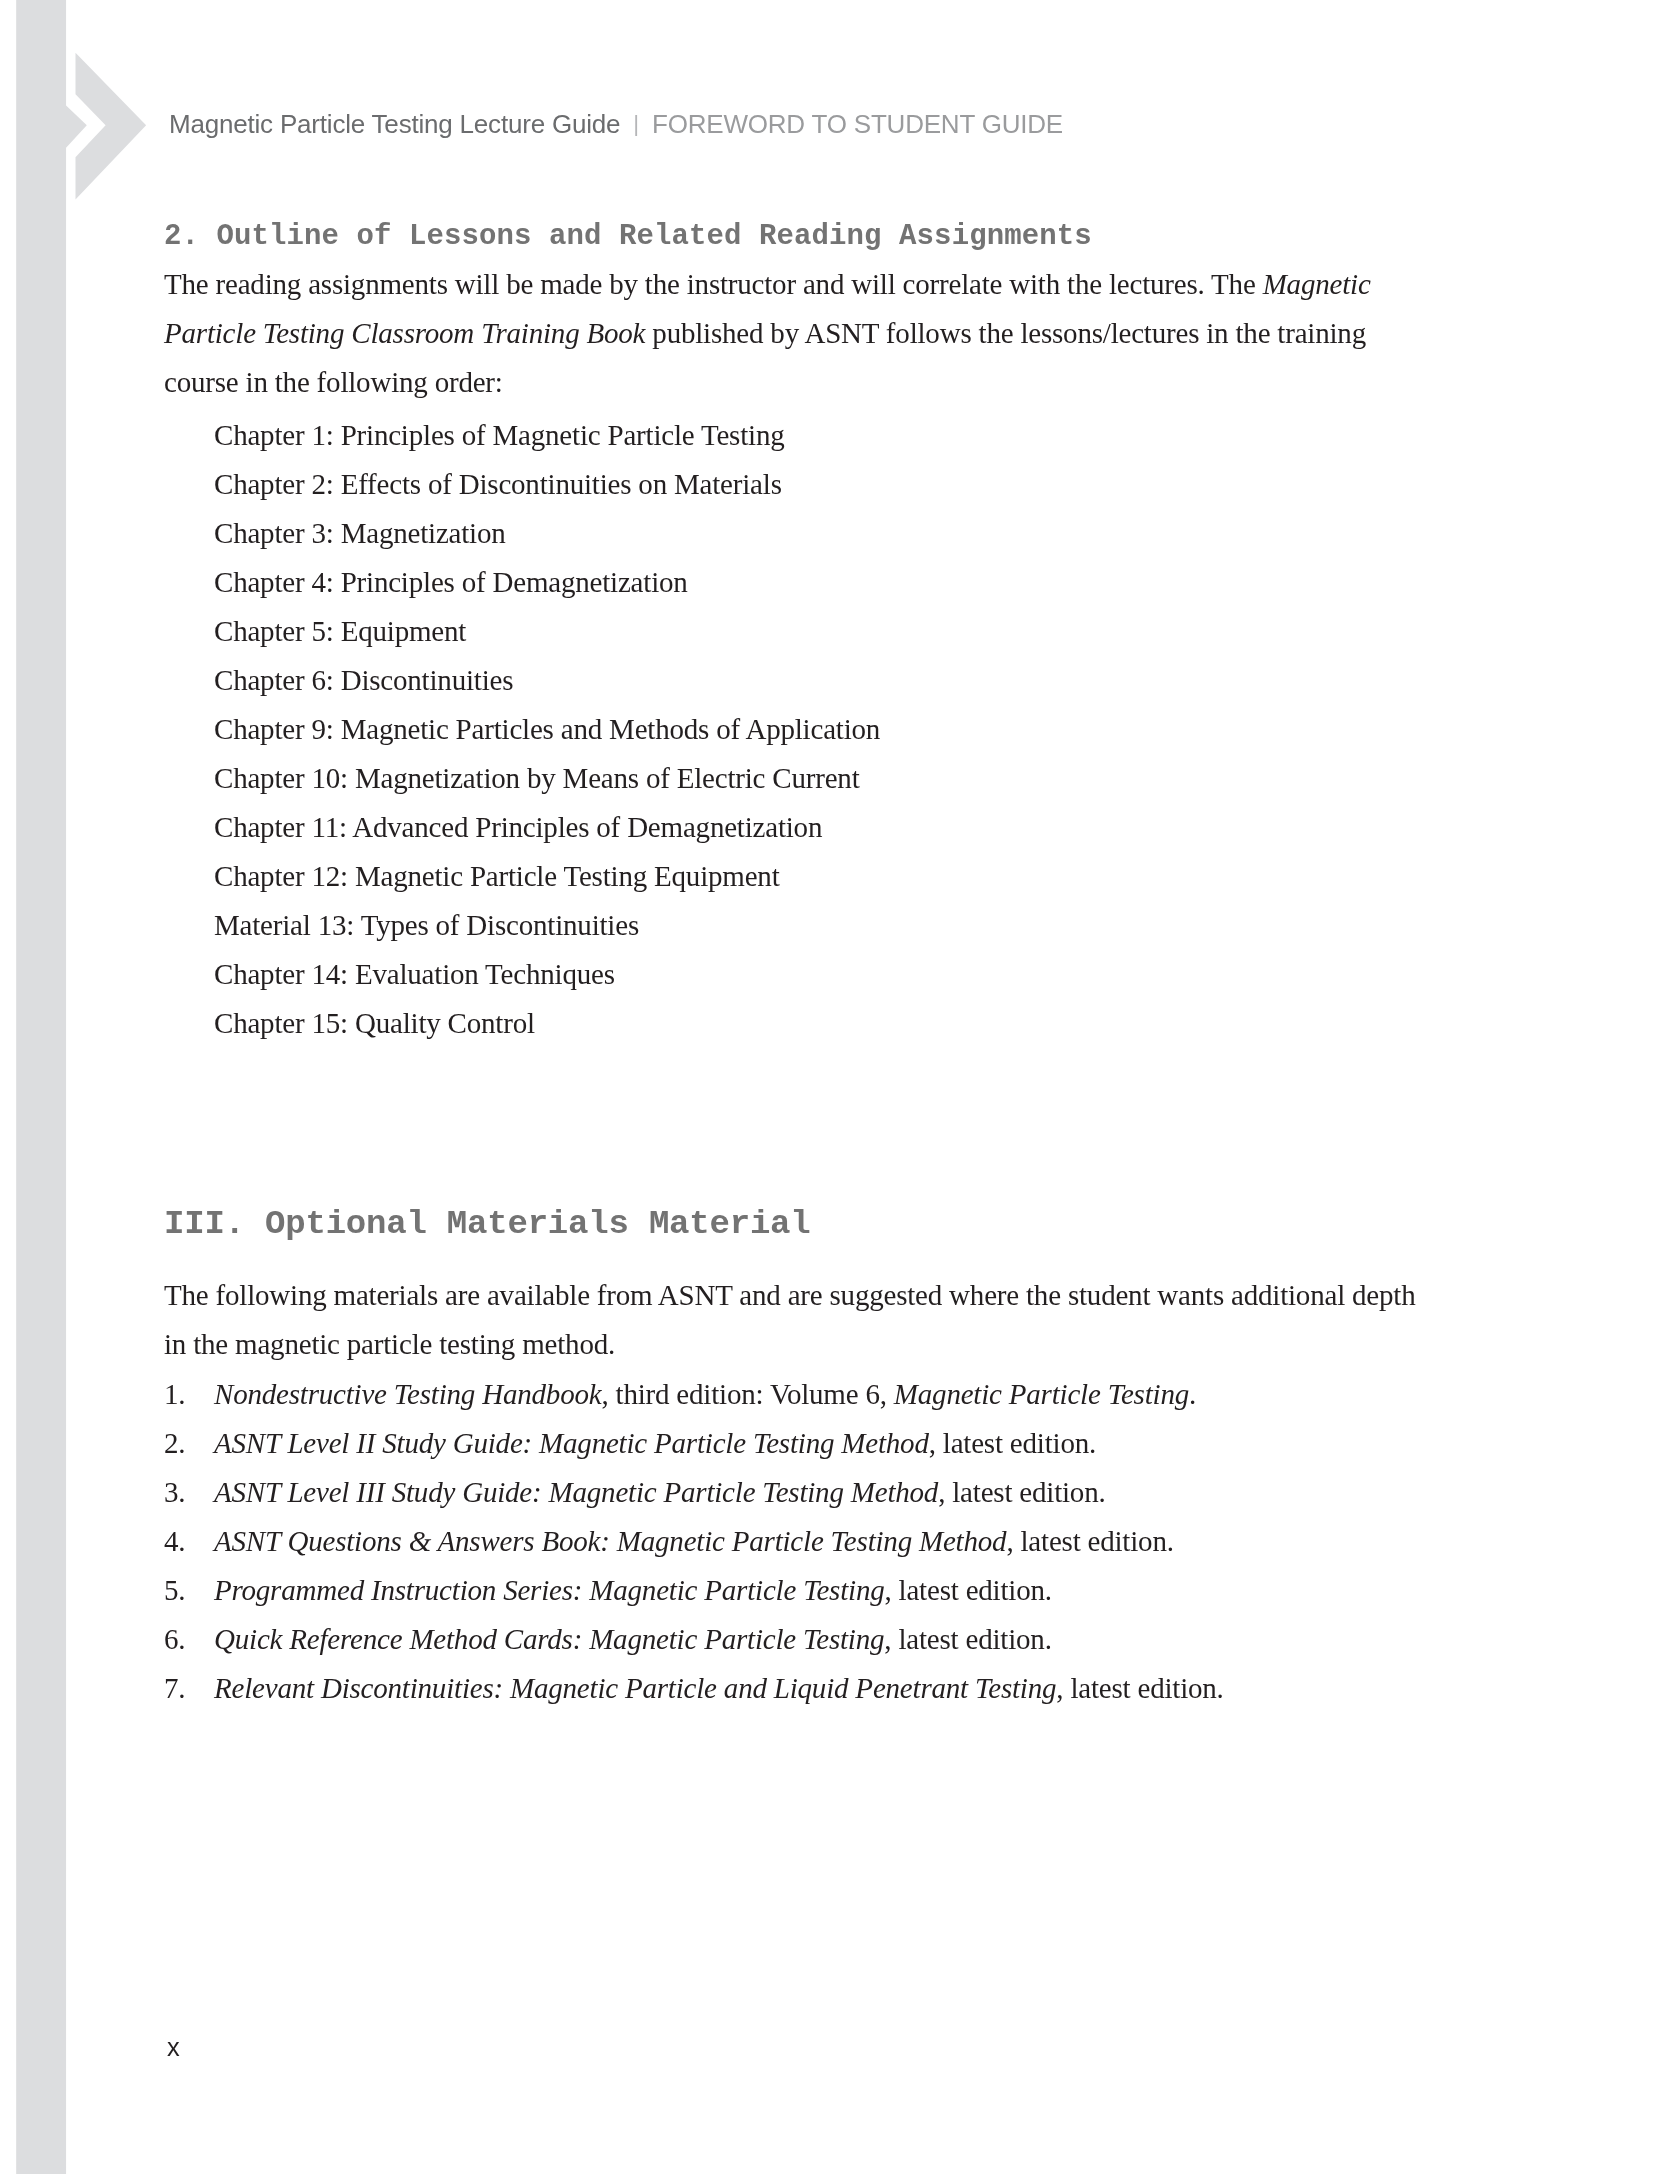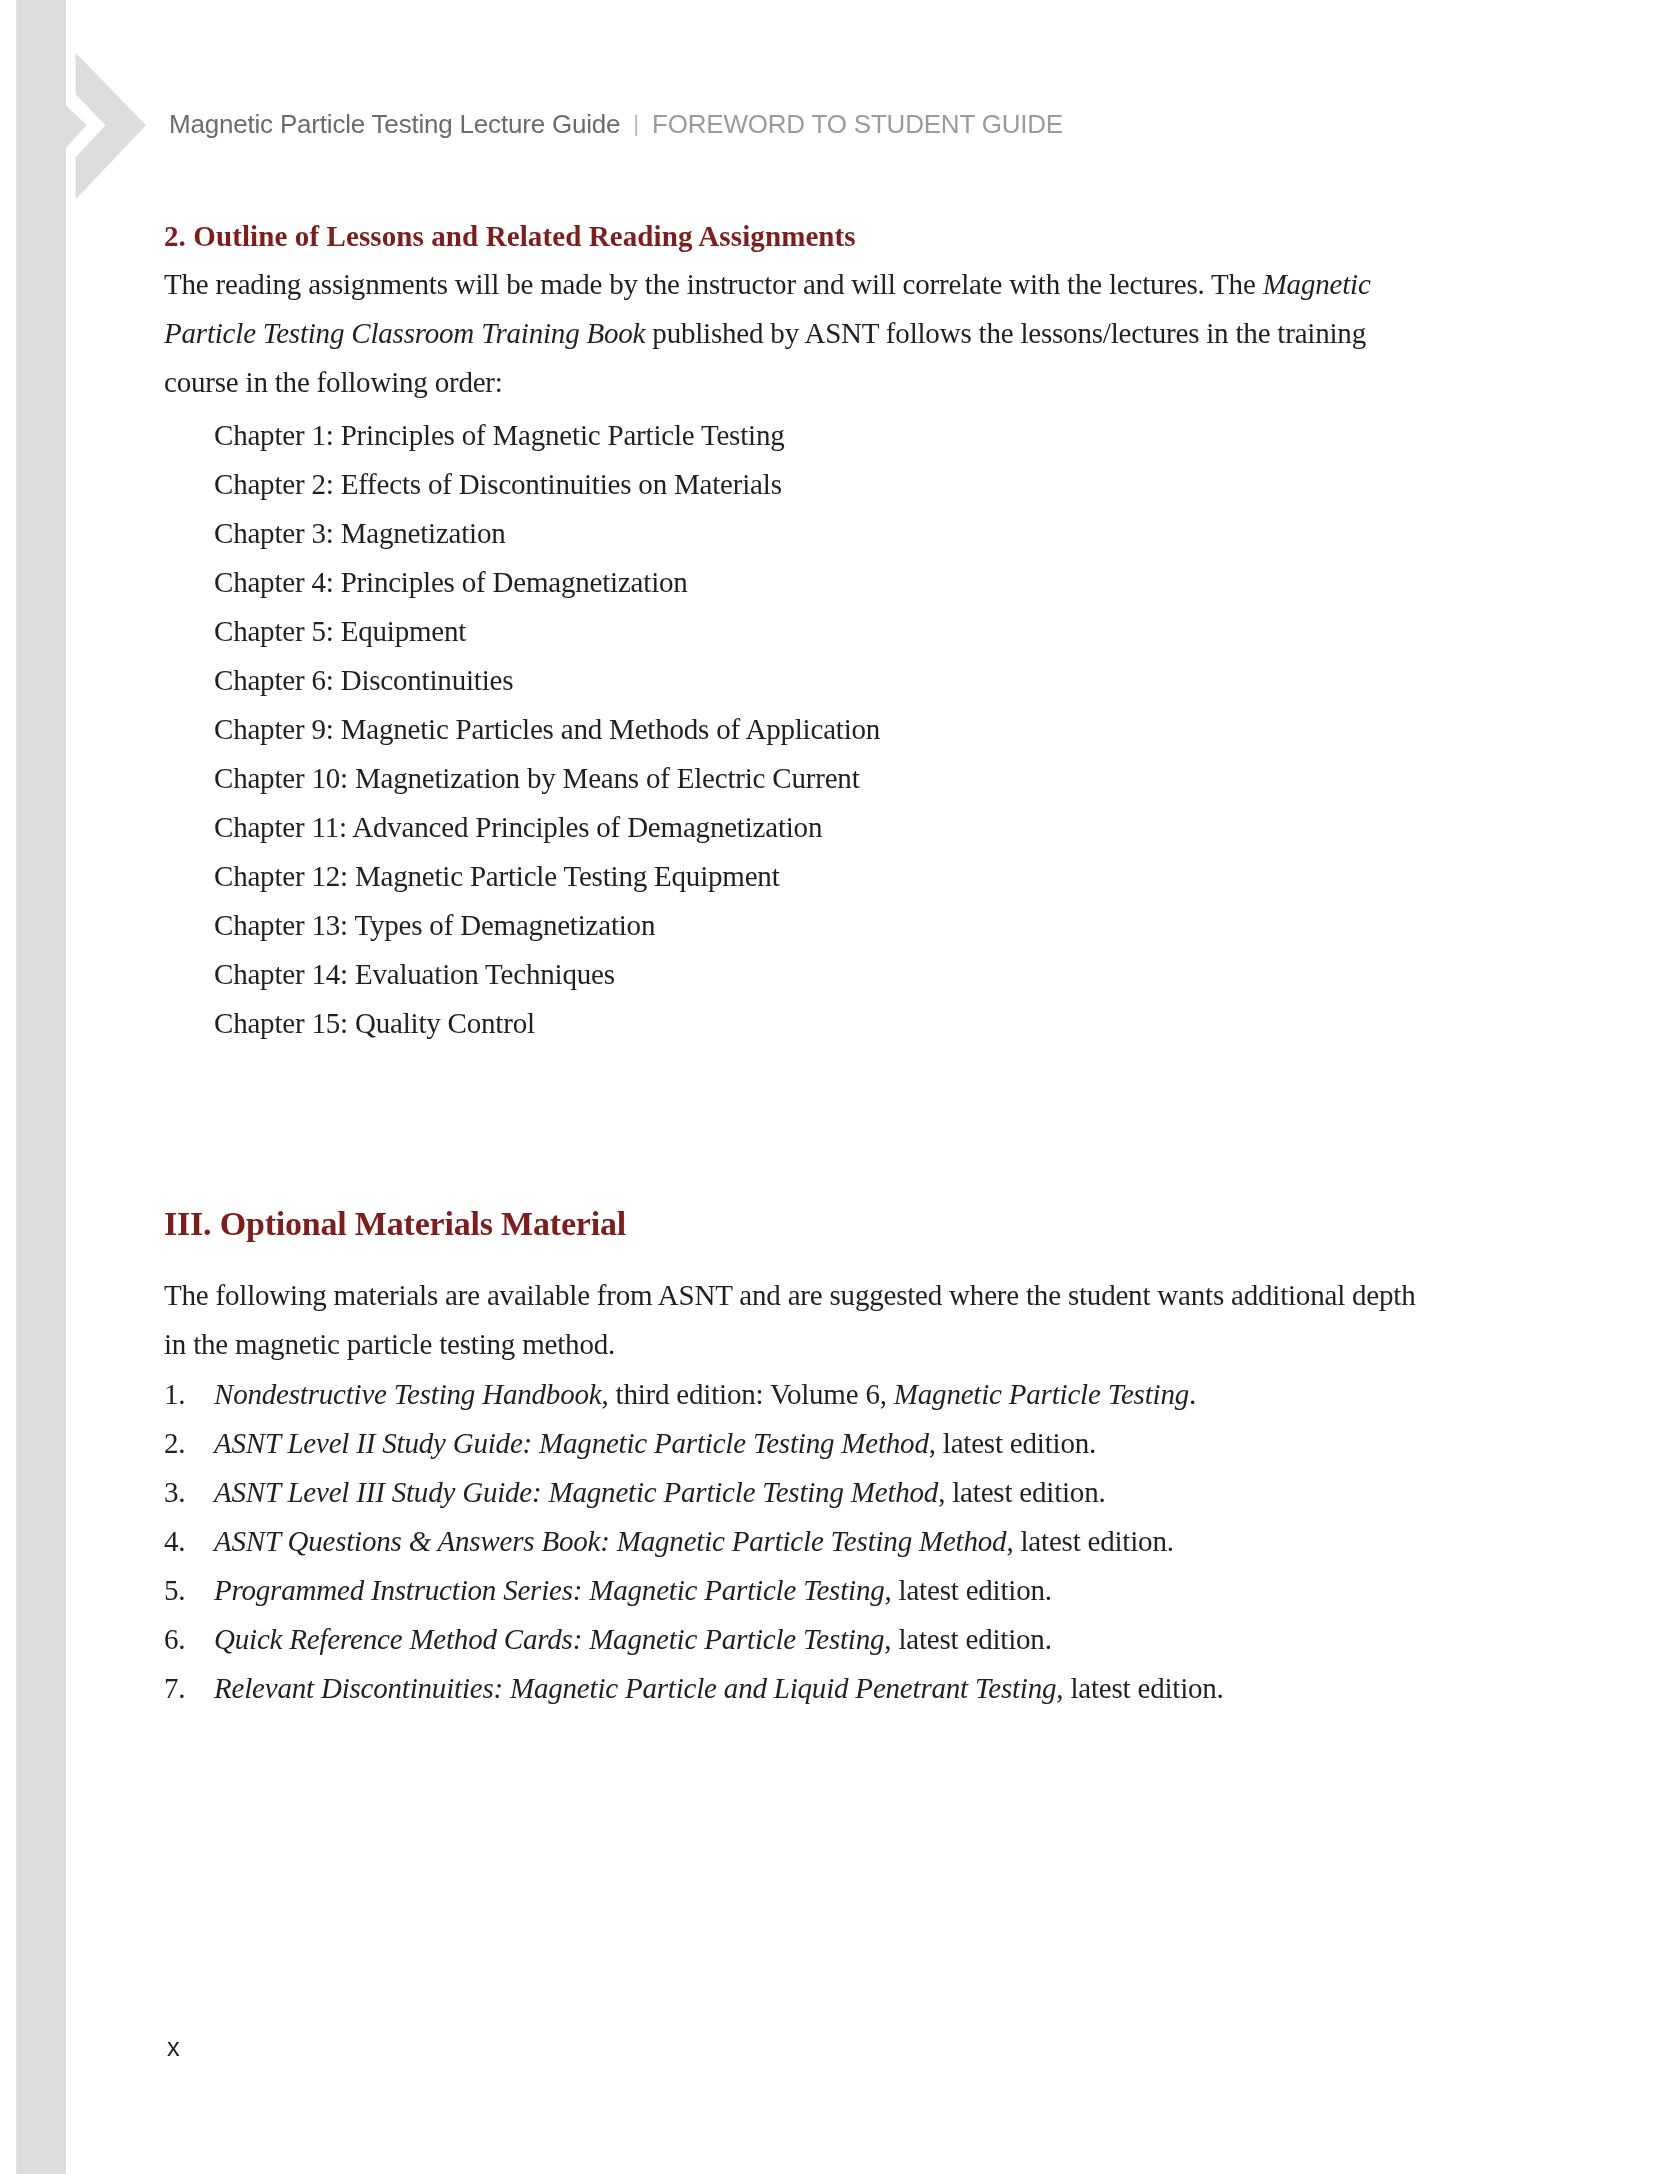--- a/index.html
+++ b/index.html
@@ -8,22 +8,22 @@
   .decor { position: absolute; left: 0; top: 0; }
   .running-header {
     position: absolute; left: 153px; top: 111px;
     font-family: "Liberation Sans", sans-serif; font-size: 26px; line-height: 26px;
     white-space: nowrap; letter-spacing: -0.2px;
   }
   .rh-title { color: #6b6c6e; }
   .rh-sep { color: #b5b6b8; font-size: 22.6px; margin: 0 13px 0 13px; position: relative; top: -1.9px; }
   .rh-section { color: #9a9b9d; }
   .h-sec {
-    position: absolute; left: 148px; font-family: Liberation Serif, serif; font-weight: bold;
-    color: #7f1d1d; white-space: nowrap; line-height: 1;
+    position: absolute; left: 148px; font-family: Liberation Mono, monospace; font-weight: bold;
+    color: #737373; white-space: nowrap; line-height: 1;
   }
   .h2 { top: 222px; font-size: 29px; letter-spacing: 0.1px; }
   .h3 { top: 1207px; font-size: 34px; letter-spacing: -0.2px; }
   .body-block {
     position: absolute; left: 148px; width: 1337px;
     font-family: "Liberation Serif", serif; font-size: 29px; line-height: 49px;
     color: #231f20; letter-spacing: -0.2px;
   }
   .body-block .ln { display: block; white-space: nowrap; }
   .para1 { top: 260px; }
@@ -65,21 +65,21 @@
       <span class="ln">Chapter 1: Principles of Magnetic Particle Testing</span>
       <span class="ln">Chapter 2: Effects of Discontinuities on Materials</span>
       <span class="ln">Chapter 3: Magnetization</span>
       <span class="ln">Chapter 4: Principles of Demagnetization</span>
       <span class="ln">Chapter 5: Equipment</span>
       <span class="ln">Chapter 6: Discontinuities</span>
       <span class="ln">Chapter 9: Magnetic Particles and Methods of Application</span>
       <span class="ln">Chapter 10: Magnetization by Means of Electric Current</span>
       <span class="ln">Chapter 11: Advanced Principles of Demagnetization</span>
       <span class="ln">Chapter 12: Magnetic Particle Testing Equipment</span>
-      <span class="ln">Chapter 13: Types of Demagnetization</span>
+      <span class="ln">Material 13: Types of Discontinuities</span>
       <span class="ln">Chapter 14: Evaluation Techniques</span>
       <span class="ln">Chapter 15: Quality Control</span>
     </div>
 
   <div class="h-sec h3">III. Optional Materials Material</div>
 
   <div class="body-block para2" id="para2">
       <span class="ln">The following materials are available from ASNT and are suggested where the student wants additional depth</span>
       <span class="ln">in the magnetic particle testing method.</span>
     </div>

